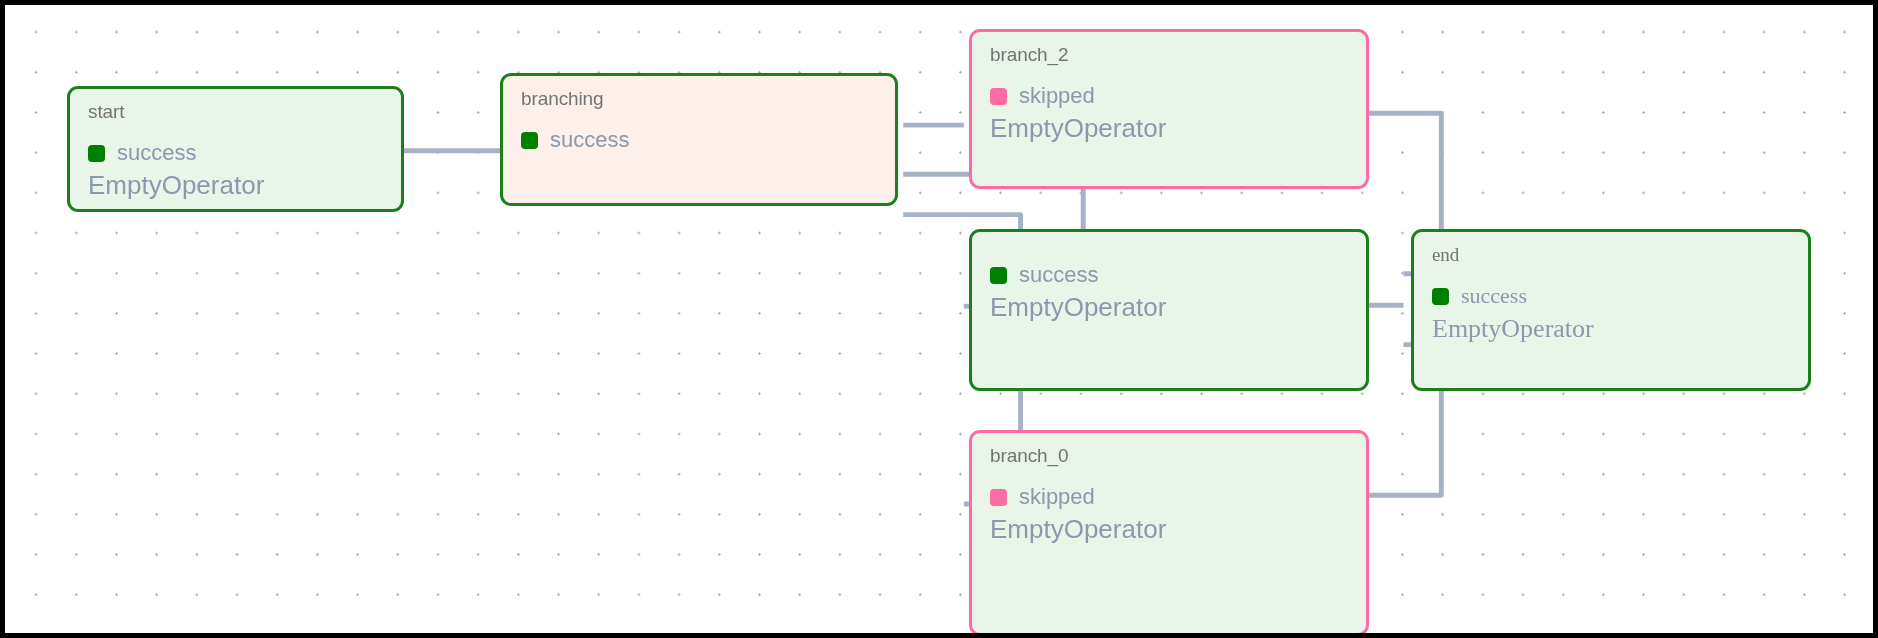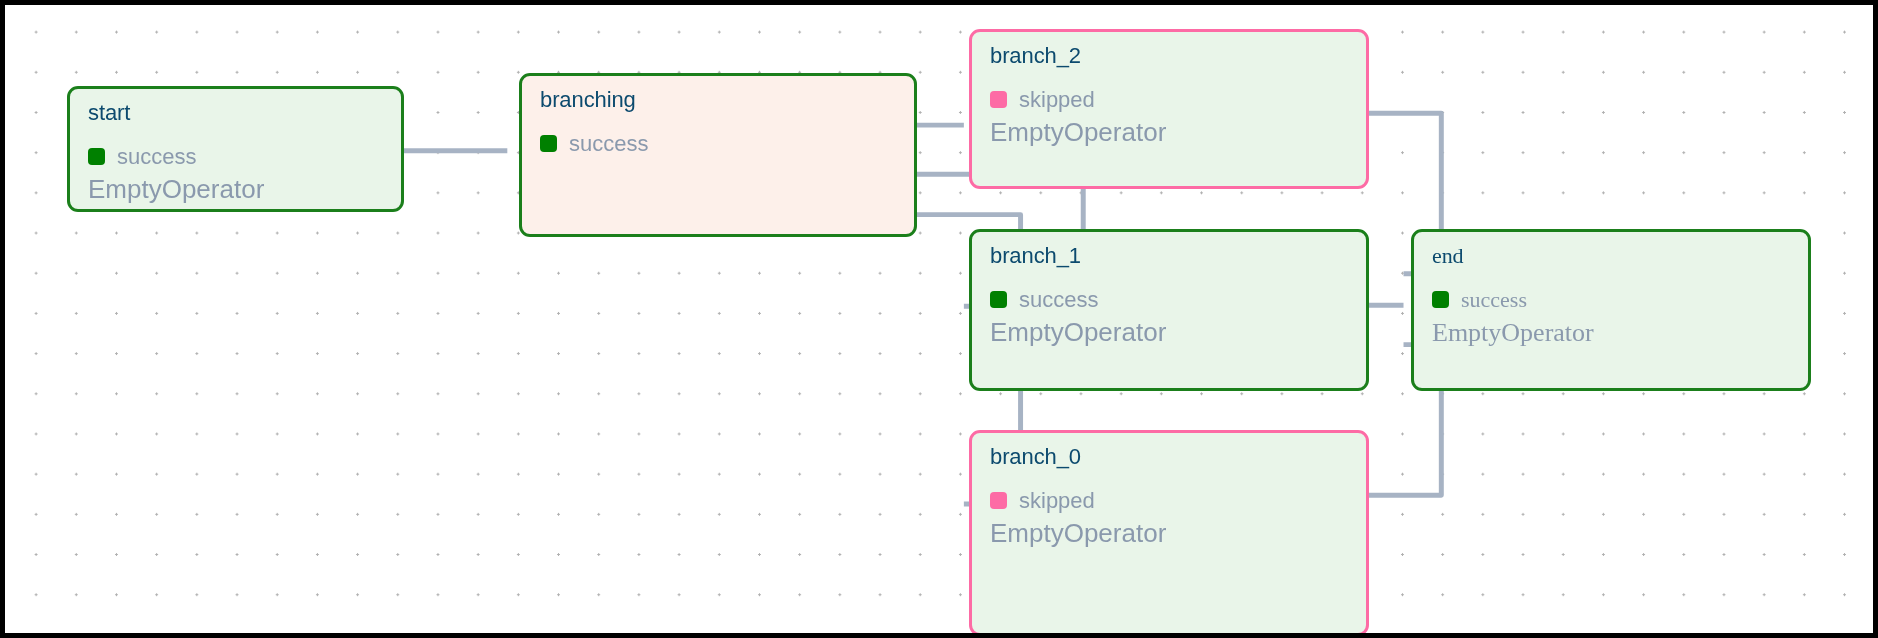--- a/index.html
+++ b/index.html
@@ -36,23 +36,23 @@
     position: absolute;
     box-sizing: border-box;
     border-radius: 11px;
     border-style: solid;
     border-width: 3.5px;
     padding: 12px 0 0 18px;
     overflow: hidden;
   }
 
   .node-title {
-    font-size: 22px;
+    font-size: 19px;
     line-height: 1.12;
-    color: #0c4a6e;
+    color: #737373;
     letter-spacing: -0.1px;
     white-space: nowrap;
   }
 
   .node-status {
     display: flex;
     align-items: center;
     margin-top: 20px;
     gap: 12px;
   }
@@ -98,39 +98,38 @@
 
   <div class="node" style="left:62px; top:81px; width:337px; height:126px; border-color:#1b7f1b; background:#e9f5e9;">
     <div class="node-title">start</div>
     <div class="node-status">
       <span class="status-swatch" style="background:#008000;"></span>
       <span class="status-label">success</span>
     </div>
     <div class="node-operator">EmptyOperator</div>
   </div>
 
-  <div class="node" style="left:514px; top:68px; width:398px; height:164px; border-color:#1b7f1b; background:#fdf0ea;">
+  <div class="node" style="left:495px; top:68px; width:398px; height:133px; border-color:#1b7f1b; background:#fdf0ea;">
     <div class="node-title">branching</div>
     <div class="node-status">
       <span class="status-swatch" style="background:#008000;"></span>
       <span class="status-label">success</span>
     </div>
   </div>
 
   <div class="node" style="left:964px; top:24px; width:400px; height:160px; border-color:#fd6ba5; background:#e9f5e9;">
     <div class="node-title">branch_2</div>
     <div class="node-status">
       <span class="status-swatch" style="background:#fd6ba5;"></span>
       <span class="status-label">skipped</span>
     </div>
     <div class="node-operator">EmptyOperator</div>
   </div>
 
   <div class="node" style="left:964px; top:224px; width:400px; height:162px; border-color:#1b7f1b; background:#e9f5e9;">
-    <div class="node-title">branch_1</div>
     <div class="node-status">
       <span class="status-swatch" style="background:#008000;"></span>
       <span class="status-label">success</span>
     </div>
     <div class="node-operator">EmptyOperator</div>
   </div>
 
   <div class="node" style="left:964px; top:425px; width:400px; height:206px; border-color:#fd6ba5; background:#e9f5e9;">
     <div class="node-title">branch_0</div>
     <div class="node-status">

